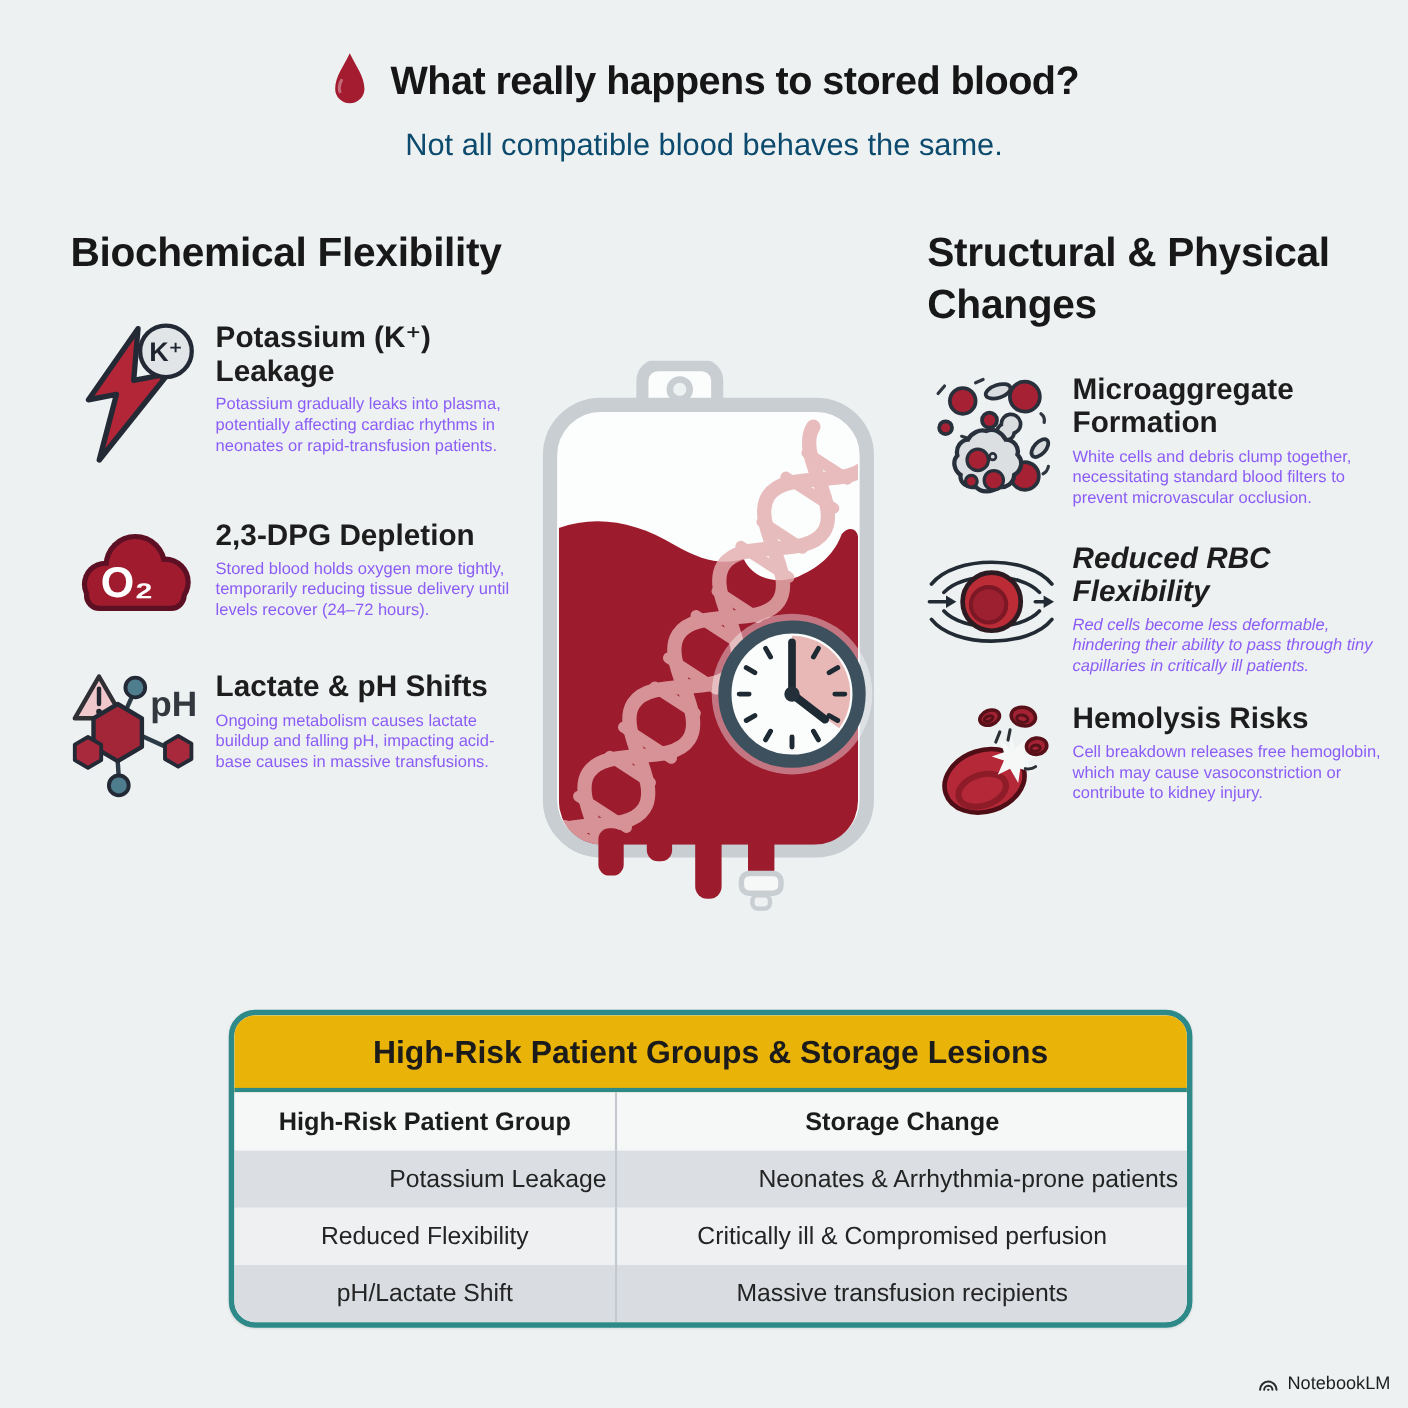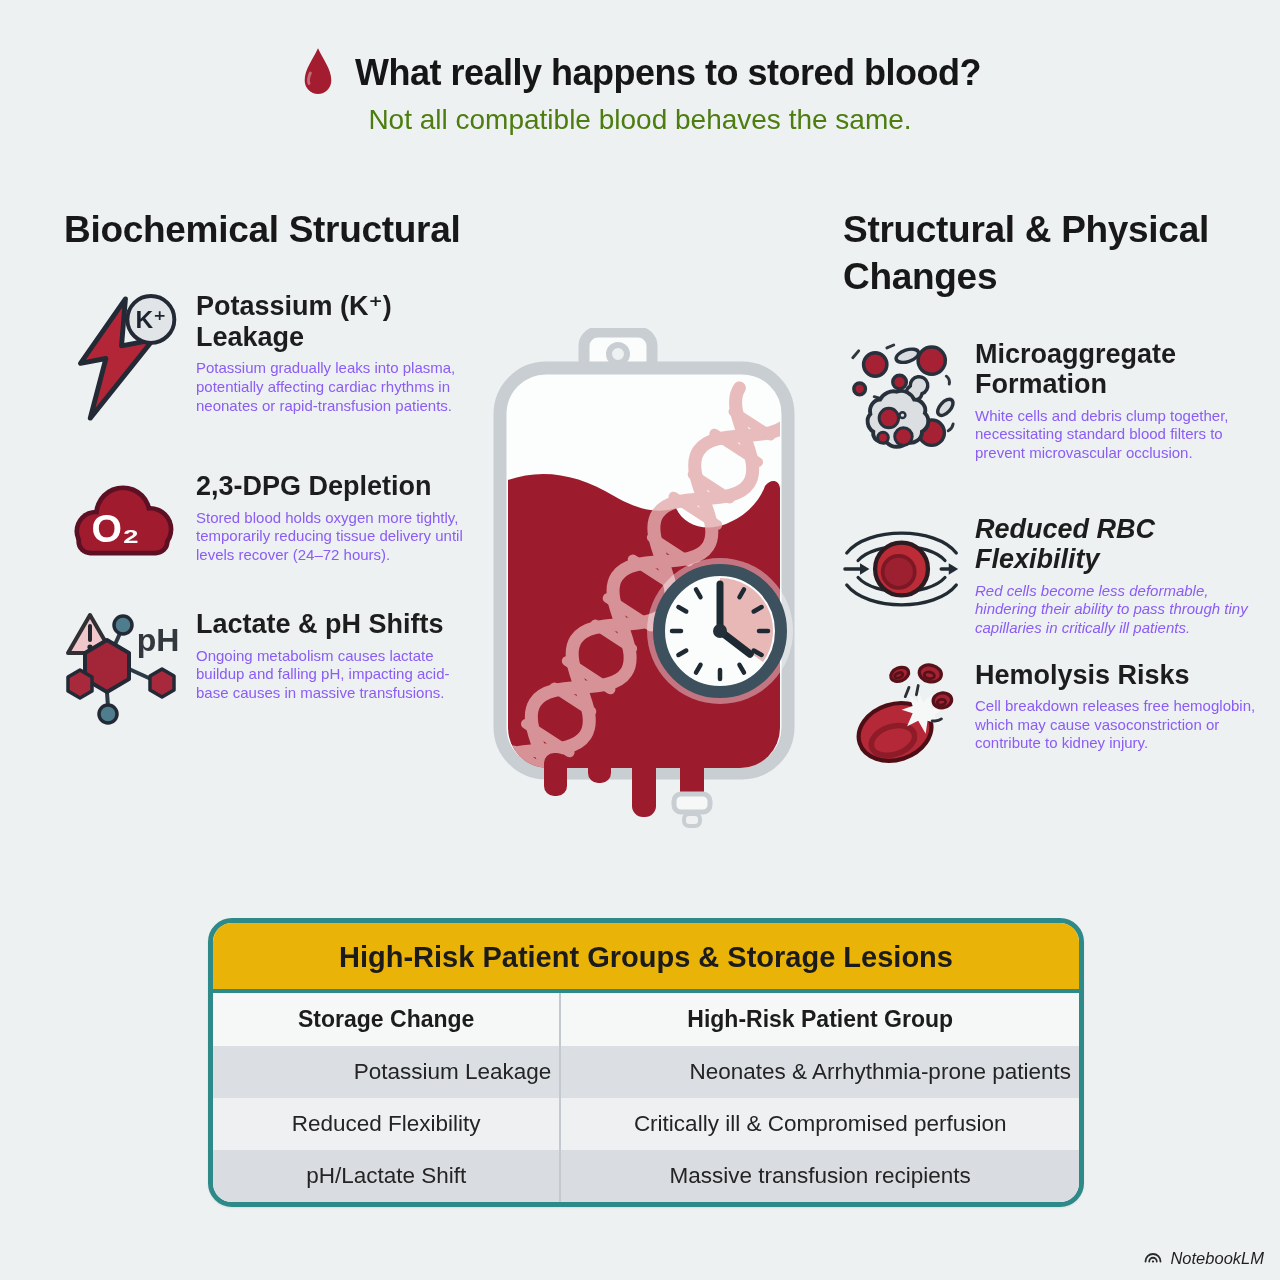--- a/index.html
+++ b/index.html
@@ -12,37 +12,37 @@
     position:relative;
   }
   .canvas{position:absolute;inset:0;}
 
   
   .header{position:absolute;top:46px;left:0;right:0;text-align:center;}
   .title-row{display:flex;align-items:center;justify-content:center;gap:18px;}
   .title-row h1{
     margin:0;font-size:36px;font-weight:700;color:#161616;letter-spacing:-0.5px;
   }
-  .subtitle{margin-top:4px;font-size:28px;color:#4d7c0f;}
+  .subtitle{margin-top:16px;font-size:28px;color:#0c4a6e;}
 
   
   .col{position:absolute;top:206px;}
   .col-left{left:64px;width:412px;}
   .col-right{left:843px;width:430px;}
   .col h2{
     margin:0 0 38px 0;font-size:37px;line-height:1.28;font-weight:700;color:#181818;
     letter-spacing:-0.3px;
   }
   .item{display:flex;align-items:flex-start;gap:14px;}
   .icon-box{flex:0 0 118px;display:flex;justify-content:center;align-items:flex-start;padding-top:2px;}
   .item-text h3{margin:0 0 7px 0;font-size:27px;line-height:1.13;font-weight:700;color:#1d1d1d;}
   .item-text p{margin:0;font-size:15px;line-height:1.24;color:#8b5cf6;}
   .col-left .item:nth-of-type(1){margin-bottom:46px;}
   .col-left .item:nth-of-type(2){margin-bottom:44px;}
-  .col-right .item:nth-of-type(1){margin-bottom:51px;}
+  .col-right .item:nth-of-type(1){margin-bottom:29px;}
   .col-right .item:nth-of-type(2){margin-bottom:22px;font-style:italic;}
 
   
   .bag-wrap{position:absolute;left:492px;top:328px;width:330px;height:505px;}
 
   
   .risk-table{
     position:absolute;left:208px;top:918px;width:866px;
     border:5px solid #2d8a88;border-radius:24px;background:#f4f6f7;
     overflow:hidden;box-shadow:0 1px 2px rgba(0,0,0,0.08);
@@ -55,42 +55,42 @@
   .t-row{display:grid;grid-template-columns:40% 60%;text-align:center;}
   .t-row > div{padding:13px 8px;font-size:22.5px;color:#242424;}
   .t-row > div + div{border-left:2px solid #c3c9cf;}
   .t-head > div{font-weight:700;font-size:23px;background:#f6f8f8;color:#1c1c1c;}
   .t-r1 > div{background:#dbdfe4;text-align:right;}
   .t-r2 > div{background:#eef0f2;}
   .t-r3 > div{background:#d9dde1;}
 
   
   .watermark{
-    position:absolute;right:16px;bottom:12px;display:flex;align-items:flex-start;gap:7px;
-    font-size:16.5px;color:#1f1f1f;font-style:italic;
+    position:absolute;right:16px;bottom:12px;display:flex;align-items:center;gap:7px;
+    font-size:16.5px;color:#1f1f1f;
   }
 </style>
 </head>
 <body>
 
 <div class="canvas">
 
   <div class="header">
     <div class="title-row">
       <svg width="38" height="54" viewBox="0 0 40 56" aria-hidden="true">
         <path d="M20 2 C14.5 14 6 24 6 36 a14 14 0 0 0 28 0 C34 24 25.5 14 20 2 Z" fill="#a31c30"></path>
         <path d="M12 28 c-2 4 -2.5 8 -1.5 11" stroke="rgba(255,255,255,0.35)" stroke-width="3" fill="none" stroke-linecap="round"></path>
       </svg>
       <h1>What really happens to stored blood?</h1>
     </div>
     <div class="subtitle">Not all compatible blood behaves the same.</div>
   </div>
 
   <section class="col col-left">
-    <h2>Biochemical Structural</h2>
+    <h2>Biochemical Flexibility</h2>
 
     <div class="item">
       <div class="icon-box">
         <svg width="114" height="132" viewBox="0 0 115 135" aria-hidden="true">
           <path d="M60 6 L14 72 L40 67 L24 128 L88 48 L56 54 Z" fill="#b32638" stroke="#232a36" stroke-width="5" stroke-linejoin="round"></path>
           <circle cx="86" cy="27" r="24" fill="#e1e5e8" stroke="#232a36" stroke-width="4"></circle>
           <text x="86" y="36" text-anchor="middle" font-size="25" font-weight="bold" fill="#1d2430">K⁺</text>
         </svg>
       </div>
       <div class="item-text">
@@ -310,22 +310,22 @@
         <line x1="228" y1="303" x2="228" y2="256" stroke="#1e2a33" stroke-width="7" stroke-linecap="round"></line>
         <line x1="228" y1="303" x2="258" y2="326" stroke="#1e2a33" stroke-width="7.5" stroke-linecap="round"></line>
         <circle cx="228" cy="303" r="7" fill="#243039"></circle>
       </g>
     </svg>
   </div>
 
   <section class="risk-table">
     <div class="table-title">High-Risk Patient Groups &amp; Storage Lesions</div>
     <div class="t-row t-head">
+      <div>High-Risk Patient Group</div>
       <div>Storage Change</div>
-      <div>High-Risk Patient Group</div>
     </div>
     <div class="t-row t-r1">
       <div>Potassium Leakage</div>
       <div>Neonates &amp; Arrhythmia-prone patients</div>
     </div>
     <div class="t-row t-r2">
       <div>Reduced Flexibility</div>
       <div>Critically ill &amp; Compromised perfusion</div>
     </div>
     <div class="t-row t-r3">

